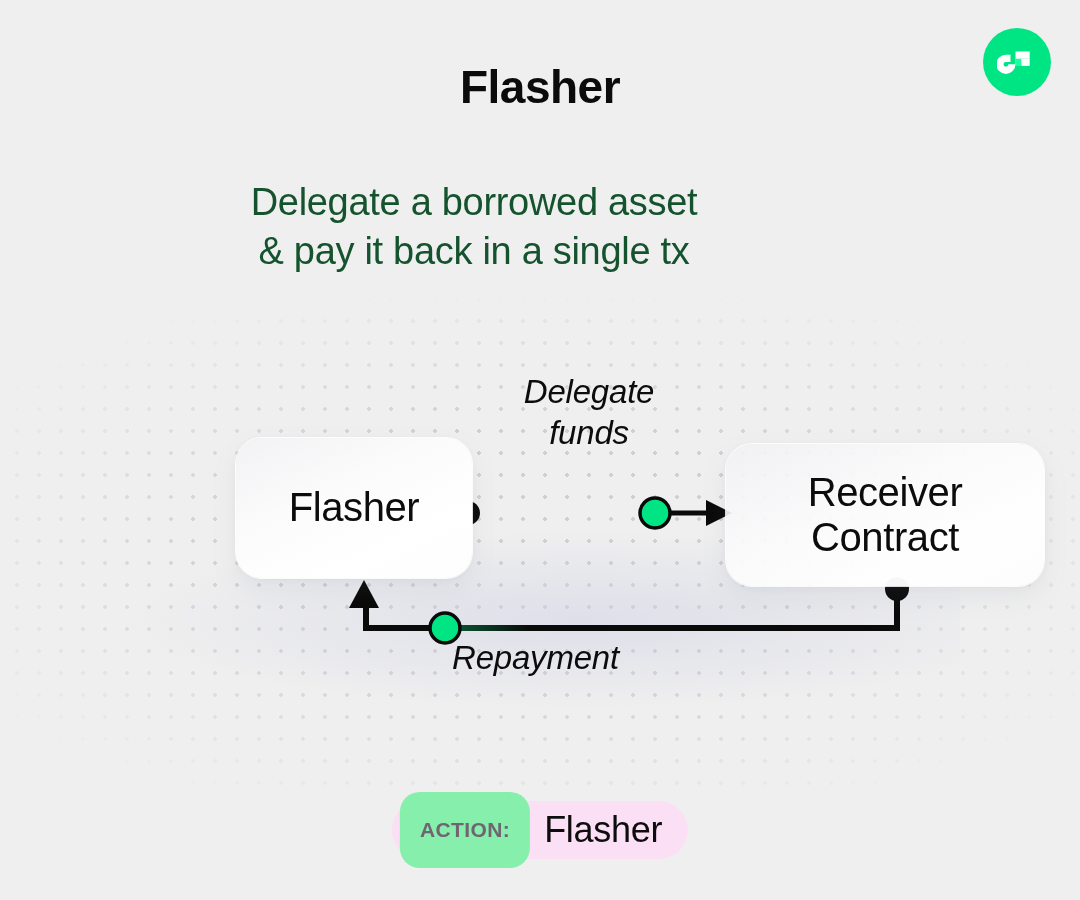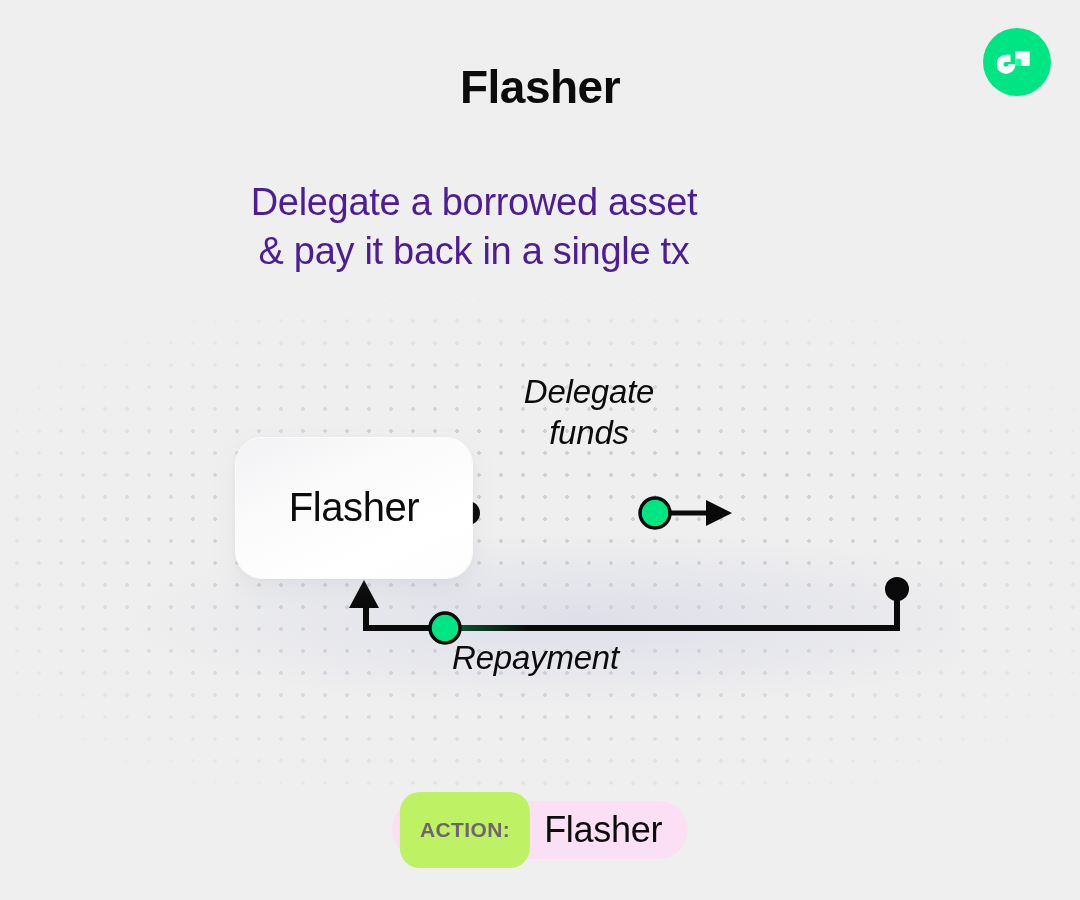--- a/index.html
+++ b/index.html
@@ -55,21 +55,21 @@
   .subtitle {
     position: absolute;
     top: 178px;
     left: 0;
     width: 948px;
     text-align: center;
     font-size: 38px;
     font-weight: 400;
     line-height: 1.28;
     letter-spacing: -0.3px;
-    color: #4c1d95;
+    color: #14532d;
     white-space: pre-line;
   }
 
   
   .diagram {
     position: absolute;
     top: 300px;
     left: 0;
     width: 1080px;
     height: 500px;
@@ -172,21 +172,21 @@
     padding: 0 26px 0 8px;
     border-radius: 29px;
     background: #fbdff4;
   }
   .action-pill {
     height: 52px;
     display: flex;
     align-items: center;
     padding: 12px 20px;
     border-radius: 20px;
-    background: #bef264;
+    background: #86efac;
     color: #6f6470;
     font-size: 21px;
     font-weight: bold;
     letter-spacing: 0.4px;
   }
   .action-value {
     font-size: 36px;
     color: #0d0d0d;
     letter-spacing: -0.3px;
   }
@@ -245,20 +245,24 @@
       <path d="M445 628 L366 628 L366 600" fill="none" stroke="#0a0a0a" stroke-width="6" stroke-linejoin="miter"></path>
       <polygon points="364,580 379,608 349,608" fill="#0a0a0a"></polygon>
       <circle cx="897" cy="589" r="12" fill="#0a0a0a"></circle>
       <circle cx="445" cy="628" r="15" fill="#00e584" stroke="#0a0a0a" stroke-width="3.5"></circle>
     </g>
   </svg>
 
   <div class="node node-flasher">
     <span>Flasher</span>
   </div>
+  <div class="node node-receiver">
+    <span>Receiver
+Contract</span>
+  </div>
 
   <div class="edge-label lbl-repayment">Repayment</div>
   <div class="edge-label lbl-delegate">Delegate
 funds</div>
 
   <div class="action-badge">
     <span class="action-pill">ACTION:</span>
     <span class="action-value">Flasher</span>
   </div>
 

